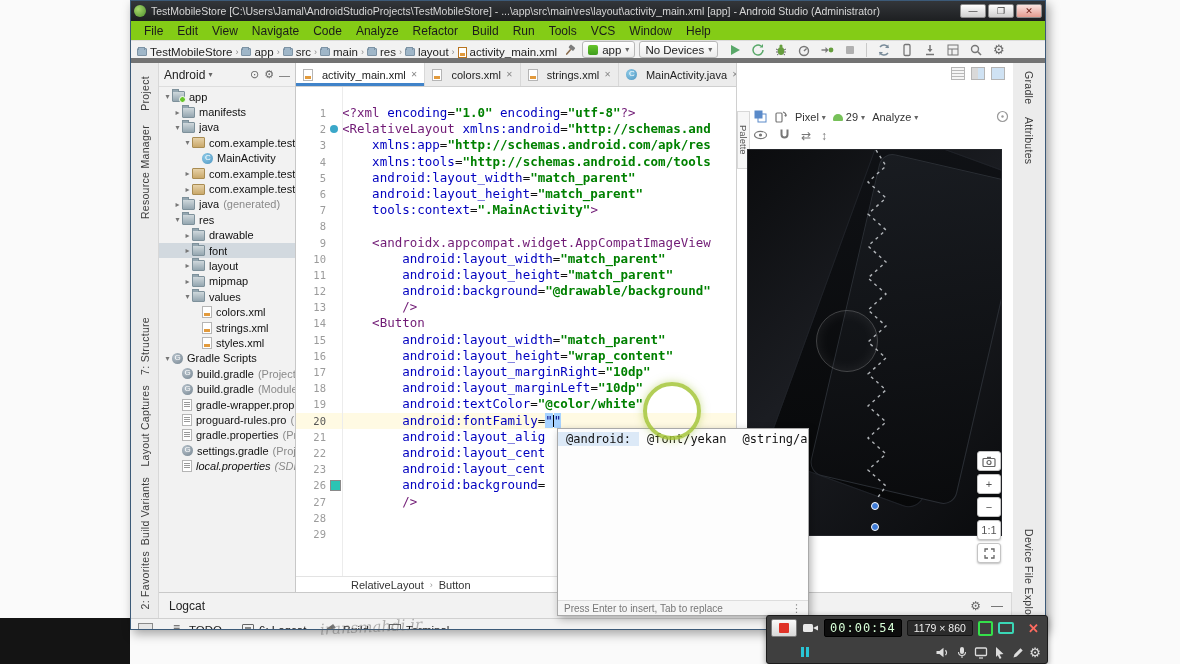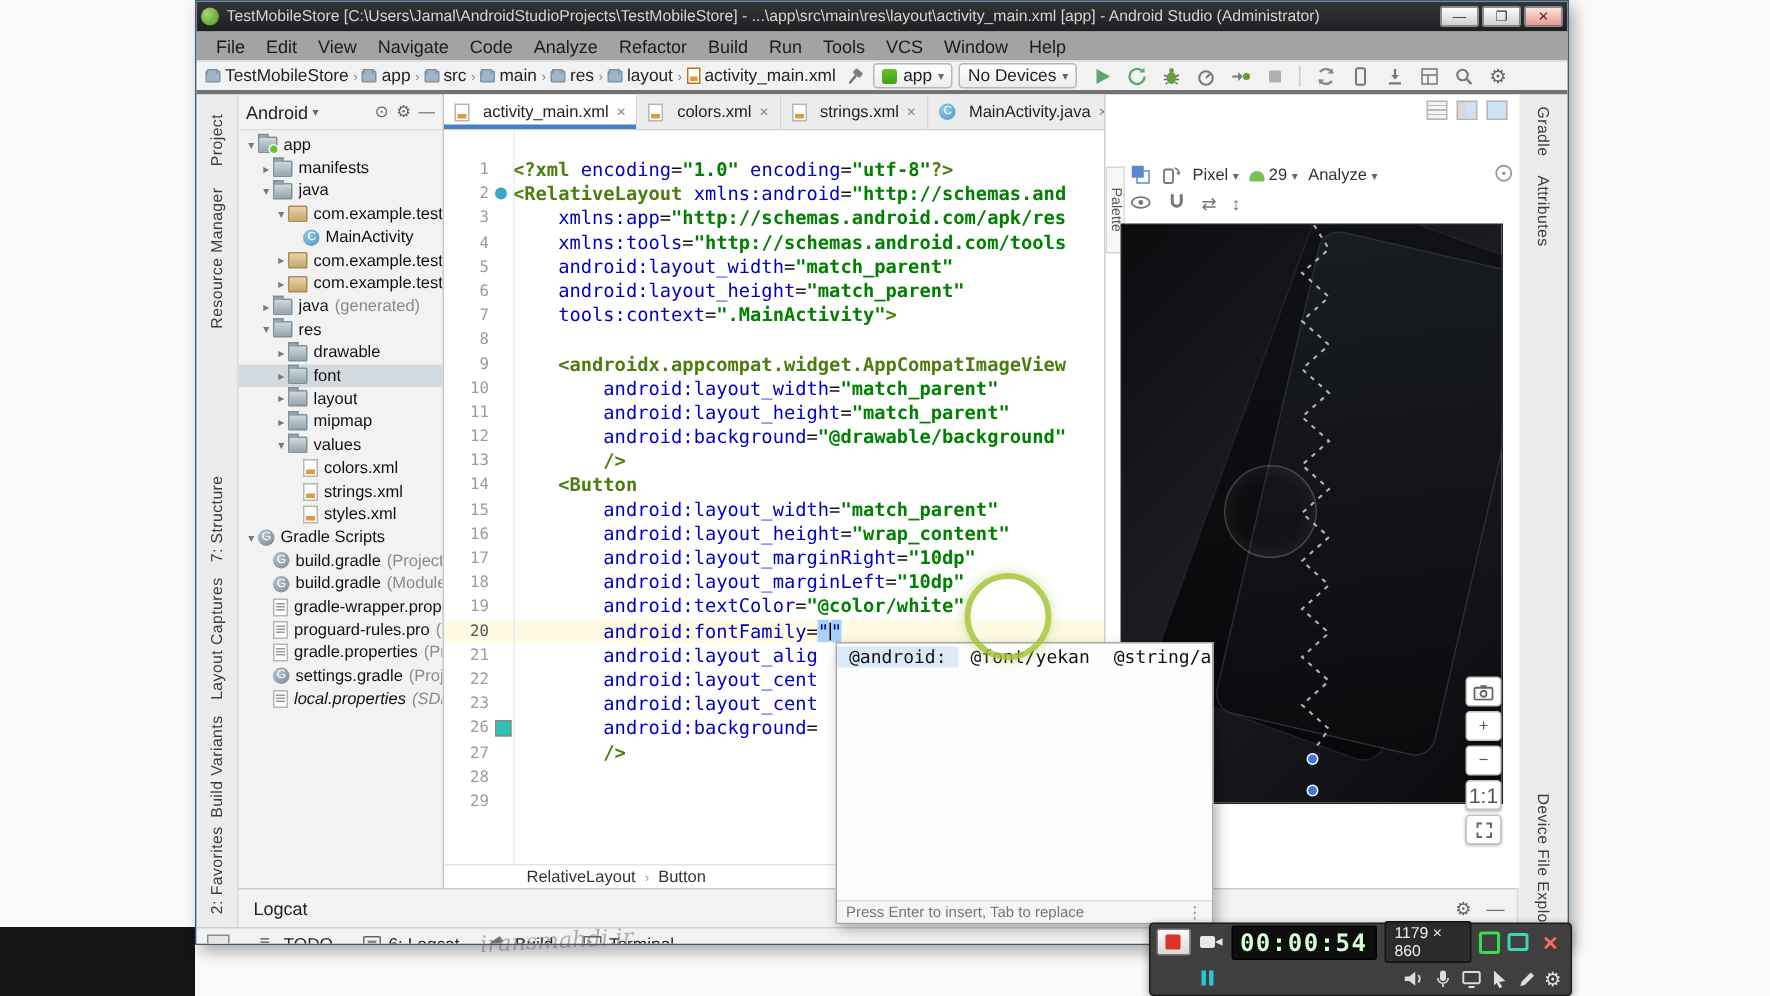--- a/index.html
+++ b/index.html
@@ -9,24 +9,24 @@
 
   
   .win{position:absolute;left:130px;top:0;width:916px;height:630px;background:#f2f2f2;border:1px solid #3c5a78;box-shadow:3px 4px 10px rgba(0,0,0,.35);overflow:hidden}
   .titlebar{position:absolute;left:0;top:0;right:0;height:20px;background:linear-gradient(#33363a,#1d1f21);display:flex;align-items:center;padding:0 3px}
   .as-icon{width:12px;height:12px;border-radius:50%;background:radial-gradient(circle at 35% 35%,#a6d86a,#4e8f2c);flex:none}
   .title-text{color:#d6d6d6;font-size:10.5px;margin-left:5px;white-space:nowrap;overflow:hidden;flex:1}
   .winbtns{display:flex;gap:2px;margin-left:4px}
   .wbtn{width:26px;height:14px;background:linear-gradient(#fefefe,#cfcfcf);border:1px solid #8a8a8a;border-radius:2px;font-size:9px;line-height:12px;text-align:center;color:#333}
   .wbtn.close{background:linear-gradient(#fbe3e0,#e49b90);color:#6d1a12}
 
-  .menubar{position:absolute;top:20px;left:0;right:0;height:20px;background:#a3a3a3;border-bottom:1px solid #dcdcdc;display:flex;align-items:center;padding-left:6px}
+  .menubar{position:absolute;top:20px;left:0;right:0;height:20px;background:#84cc16;border-bottom:1px solid #dcdcdc;display:flex;align-items:center;padding-left:6px}
   .menu-item{font-size:12px;color:#1b1b1b;padding:0 7px;line-height:18px;cursor:default}
 
-  .toolbar{position:absolute;top:40px;left:0;right:0;height:22px;background:#f2f2f2;border-bottom:3px solid #737373;display:flex;align-items:center;padding:0 6px;gap:4px;overflow:hidden}
+  .toolbar{position:absolute;top:40px;left:0;right:0;height:22px;background:#f2f2f2;border-bottom:5px solid #737373;display:flex;align-items:flex-end;padding:0 6px;gap:4px;overflow:hidden}
   .crumbs{display:flex;align-items:center;gap:2px;font-size:11.5px;color:#222;white-space:nowrap}
   .crumb{display:flex;align-items:center;gap:3px}
   .crumb-sep{color:#888;font-size:9px;padding:0 1px}
   .mini-folder{width:10px;height:8px;background:#9fb6c8;border:1px solid #7d93a5;border-radius:1px;position:relative;flex:none}
   .mini-folder::before{content:"";position:absolute;left:0;top:-2px;width:5px;height:2px;background:#9fb6c8;border:1px solid #7d93a5;border-bottom:none}
   .mini-xml{width:9px;height:11px;background:#fff;border:1px solid #b9741f;flex:none;position:relative}
   .mini-xml::after{content:"";position:absolute;left:1px;bottom:1px;right:1px;height:3px;background:#e29a3c}
   .combo{height:17px;border:1px solid #b8b8b8;background:linear-gradient(#fff,#ececec);border-radius:3px;display:flex;align-items:center;font-size:11.5px;padding:0 5px;gap:4px;color:#222;white-space:nowrap}
   .chev{font-size:8px;color:#666}
   .app-ic{width:10px;height:10px;border-radius:2px;background:linear-gradient(#67c52a,#3f9d1e)}
@@ -75,21 +75,21 @@
   .code-wrap{position:absolute;top:24px;left:0;right:0;bottom:16px;overflow:hidden;background:#fff;padding-top:18px}
   .gutter-sep{position:absolute;left:46px;top:24px;bottom:16px;width:1px;background:#ececec}
   .cl{height:16.2px;line-height:16.2px;display:flex;font-family:"DejaVu Sans Mono",monospace;font-size:12.5px}
   .cl.cur{background:#fffae3}
   .gut{width:30px;text-align:right;color:#9b9b9b;font-size:10.5px;flex:none;line-height:17px}
   .cl.cur .gut{color:#555}
   .gicon{width:16px;flex:none;position:relative}
   .g-comp::after{content:"";position:absolute;left:4px;top:4px;width:8px;height:8px;border-radius:50%;background:#3aa7c9}
   .g-swatch::after{content:"";position:absolute;left:4px;top:3px;width:9px;height:9px;background:#2bc4b4;border:1px solid #8a8a8a}
   .ct{white-space:pre;flex:1;overflow:hidden}
-  .seg-t{color:#4d7c0f;font-weight:bold}
+  .seg-t{color:#701a75;font-weight:normal}
   .seg-a{color:#0000c0}
   .seg-p{color:#111}
   .seg-v{color:#008000;font-weight:bold}
   .seg-sel{background:#a6d2ff;color:#000080}
   .seg-car{display:inline-block;width:0;height:12px;border-left:1.5px solid #000;vertical-align:-2px}
   .bcrumb{position:absolute;left:0;right:0;bottom:0;height:16px;background:#fff;border-top:1px solid #e3e3e3;display:flex;align-items:center;padding-left:55px;font-size:11px;color:#333;gap:6px}
   .bc-sep{color:#999;font-size:9px}
 
   
   .design-col{position:absolute;left:605px;top:62px;width:277px;height:529px;background:#fff;border-left:1px solid #d0d0d0}
@@ -106,21 +106,21 @@
   .preview{position:absolute;left:10px;top:86px;width:255px;height:387px;background:linear-gradient(135deg,#0b0c0e,#1b1d22 45%,#0a0b0d);overflow:hidden;border:1px solid #24262b}
   .phB{position:absolute;left:70px;top:-6px;width:165px;height:350px;background:linear-gradient(160deg,#101216,#070809);transform:rotate(20deg);border-radius:16px;border:1px solid #1f2228}
   .phA{position:absolute;left:95px;top:14px;width:150px;height:330px;background:linear-gradient(160deg,#191c21,#0a0b0d);transform:rotate(13deg);border-radius:14px;border:1px solid #2a2e34}
   .badge{position:absolute;left:68px;top:160px;width:62px;height:62px;border-radius:50%;border:1px solid rgba(255,255,255,.22);box-shadow:0 0 14px rgba(255,255,255,.08) inset}
   .zigzag{position:absolute;left:0;top:0}
   .teal-btn{position:absolute;left:5px;right:5px;bottom:12px;height:17px;background:#2bc4b4;border-radius:3px;color:#fff;font-size:10.5px;display:flex;align-items:center;justify-content:center;outline:1px solid rgba(62,123,214,.8)}
   .hdl{position:absolute;left:50%;width:8px;height:8px;margin-left:-4px;border-radius:50%;background:#3e7bd6;border:1.5px solid #fff}
   .hdl.t{top:-6px}.hdl.b{bottom:-6px}
   .zoomctl{position:absolute;right:12px;top:388px;display:flex;flex-direction:column;gap:3px}
   .zbtn{width:24px;height:20px;background:#fff;border:1px solid #c4c4c4;border-radius:3px;box-shadow:0 1px 2px rgba(0,0,0,.25);font-size:11px;display:flex;align-items:center;justify-content:center;color:#555}
-  .zbtn.z11{font-size:14px}
+  .zbtn.z11{font-size:11px}
 
   
   .logcat-head{position:absolute;left:28px;right:34px;top:591px;height:26px;background:#f2f2f2;border-top:1px solid #c9c9c9;display:flex;align-items:center;padding:0 8px}
   .logcat-title{font-size:12px;color:#222;margin-left:2px}
   .lh-icons{margin-left:auto;display:flex;gap:10px;color:#666;font-size:12px;align-items:center}
   .twbar{position:absolute;left:0;right:0;top:617px;height:22px;background:#f2f2f2;border-top:1px solid #d0d0d0;display:flex;align-items:center}
   .corner-ic{width:15px;height:13px;margin:0 9px 0 7px;border:1px solid #8a8a8a;position:relative;background:#e6e6e6}
   .corner-ic::after{content:"";position:absolute;left:1px;bottom:1px;width:5px;height:4px;background:#8a8a8a}
   .tw-item{display:flex;align-items:center;gap:5px;font-size:11.5px;color:#222;padding:0 10px;height:100%}
   .twic{width:12px;height:11px;position:relative;flex:none}
@@ -142,21 +142,21 @@
   .pitem.psel{background:#dce9f7}
   .phint{height:15px;border-top:1px solid #ddd;background:#f5f5f5;font-size:10px;color:#777;display:flex;align-items:center;padding:0 6px}
   .phint .more{margin-left:auto;color:#888;font-size:11px}
   .click-ring{position:absolute;left:643px;top:382px;width:58px;height:58px;border:4px solid rgba(164,198,57,.85);border-radius:50%;box-shadow:0 0 8px rgba(164,198,57,.5);z-index:60;pointer-events:none}
   .watermark{position:absolute;left:320px;top:618px;font-family:"DejaVu Serif",serif;font-style:italic;font-size:15px;color:rgba(90,90,90,.45);transform:rotate(-3deg);z-index:55}
 
   .recorder{position:absolute;left:766px;top:615px;width:282px;height:49px;background:#3f3f3f;border:1px solid #1c1c1c;border-radius:3px;z-index:50;box-shadow:0 2px 6px rgba(0,0,0,.4)}
   .rec-row{height:24px;display:flex;align-items:center;padding:0 4px;gap:5px}
   .rec-btn{width:26px;height:18px;background:linear-gradient(#fafafa,#d8d8d8);border:1px solid #7a7a7a;border-radius:2px;display:flex;align-items:center;justify-content:center}
   .rec-sq{width:10px;height:10px;background:#e03328;border-radius:1px}
-  .timer{background:#0d0d0d;color:#d7ffd7;font-family:"DejaVu Sans Mono",monospace;font-weight:bold;font-size:16px;padding:1px 5px;border-radius:2px;letter-spacing:1px;border:1px solid #000}
+  .timer{background:#0d0d0d;color:#d7ffd7;font-family:"DejaVu Sans Mono",monospace;font-weight:normal;font-size:12px;padding:1px 5px;border-radius:2px;letter-spacing:1px;border:1px solid #000}
   .resol{background:#2b2b2b;border:1px solid #141414;color:#eee;font-size:10.5px;padding:1px 6px;border-radius:2px}
   .cap-ic{width:15px;height:15px;border:2px solid #35e04a;border-radius:2px}
   .disp-ic{width:16px;height:12px;border:2px solid #3ad6b5;border-radius:2px}
   .rec-close{margin-left:auto;color:#ff6b60;font-size:13px;font-weight:bold;padding:0 4px}
   .pause-ic{margin-left:30px;display:flex;gap:2px}
   .pause-ic i{width:3px;height:10px;background:#29c5d6;display:block}
   .rspacer{flex:1}
   .rec-ic{display:flex;align-items:center;justify-content:center}
   .gear-white{color:#e2e2e2;font-size:13px;line-height:1;padding-right:2px}
 </style>

